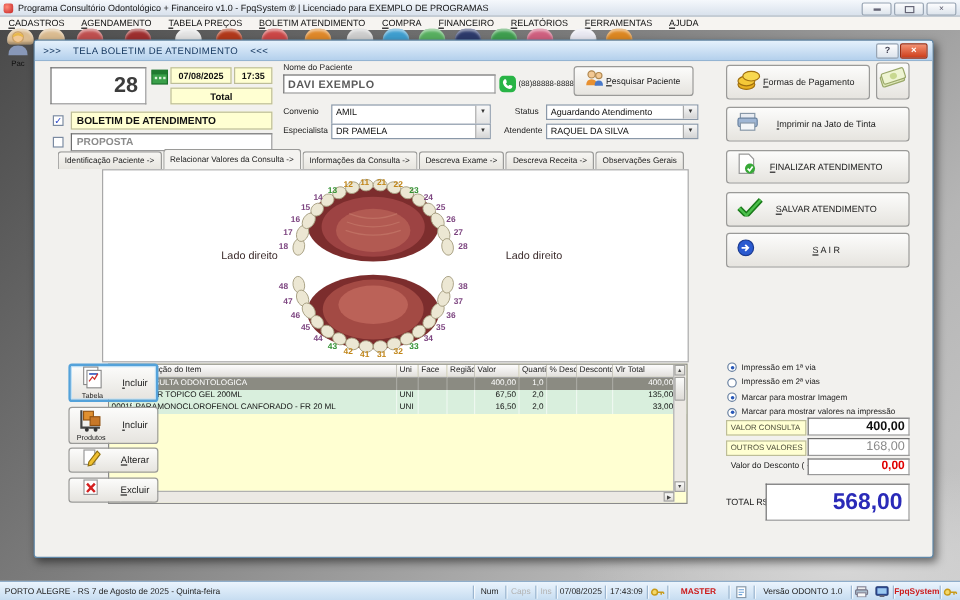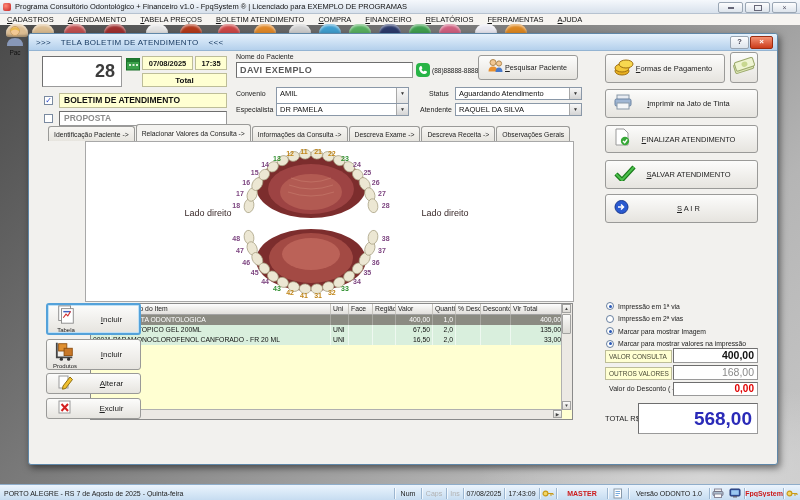--- a/index.html
+++ b/index.html
@@ -58,21 +58,21 @@
   .tr{display:flex;height:10px;background:#d9efdd;}
   .tr.sel{background:#8b8b82;}
   .td{font-size:6.8px;color:#111;line-height:10px;padding:0 2px;box-sizing:border-box;border-right:1px solid rgba(255,255,255,.55);white-space:nowrap;overflow:hidden;flex:none;}
   .tr.sel .td{color:#fff;border-right-color:rgba(255,255,255,.25);}
   .vscroll{position:absolute;right:0;top:0;bottom:9px;width:10px;background:#ece9e4;border-left:1px solid #b0b0b0;}
   .hscroll{position:absolute;left:0;right:10px;bottom:0;height:9px;background:#ece9e4;border-top:1px solid #b0b0b0;}
   .sbtn{position:absolute;background:linear-gradient(#fafaf9,#dcdad5);border:1px solid #a2a2a0;font-size:4.5px;color:#444;text-align:center;box-sizing:border-box;}
   .thumb{position:absolute;background:linear-gradient(#fbfbfa,#dddbd6);border:1px solid #a2a2a0;border-radius:1px;box-sizing:border-box;}
   
   .lbtn,.rbtn{position:absolute;background:linear-gradient(#fcfcfb,#e6e4df);border:1px solid #9a9a98;border-radius:3px;box-sizing:border-box;display:flex;align-items:center;}
-  .lbtn{left:16px;width:95px;}
+  .lbtn{left:27px;width:75px;}
   .focused{border:2px solid #54a2da;box-shadow:0 0 0 1px #bfe0f5 inset;}
   .lbtn .icol{width:36px;text-align:center;flex:none;}
   .lbtn .cap{font-size:6px;color:#222;margin-top:-2px;}
   .btn-label{flex:1;text-align:center;font-size:8px;color:#222;}
   .rbtn{justify-content:center;}
   .rbtn .ric{position:absolute;left:8px;top:50%;transform:translateY(-50%);}
   .rbtn .btn-label{font-size:7.5px;}
   
   .popt{display:flex;align-items:center;height:12.5px;gap:4px;}
   .radio{width:8px;height:8px;border-radius:50%;border:1px solid #6880a0;background:#fff;box-sizing:border-box;flex:none;position:relative;}

